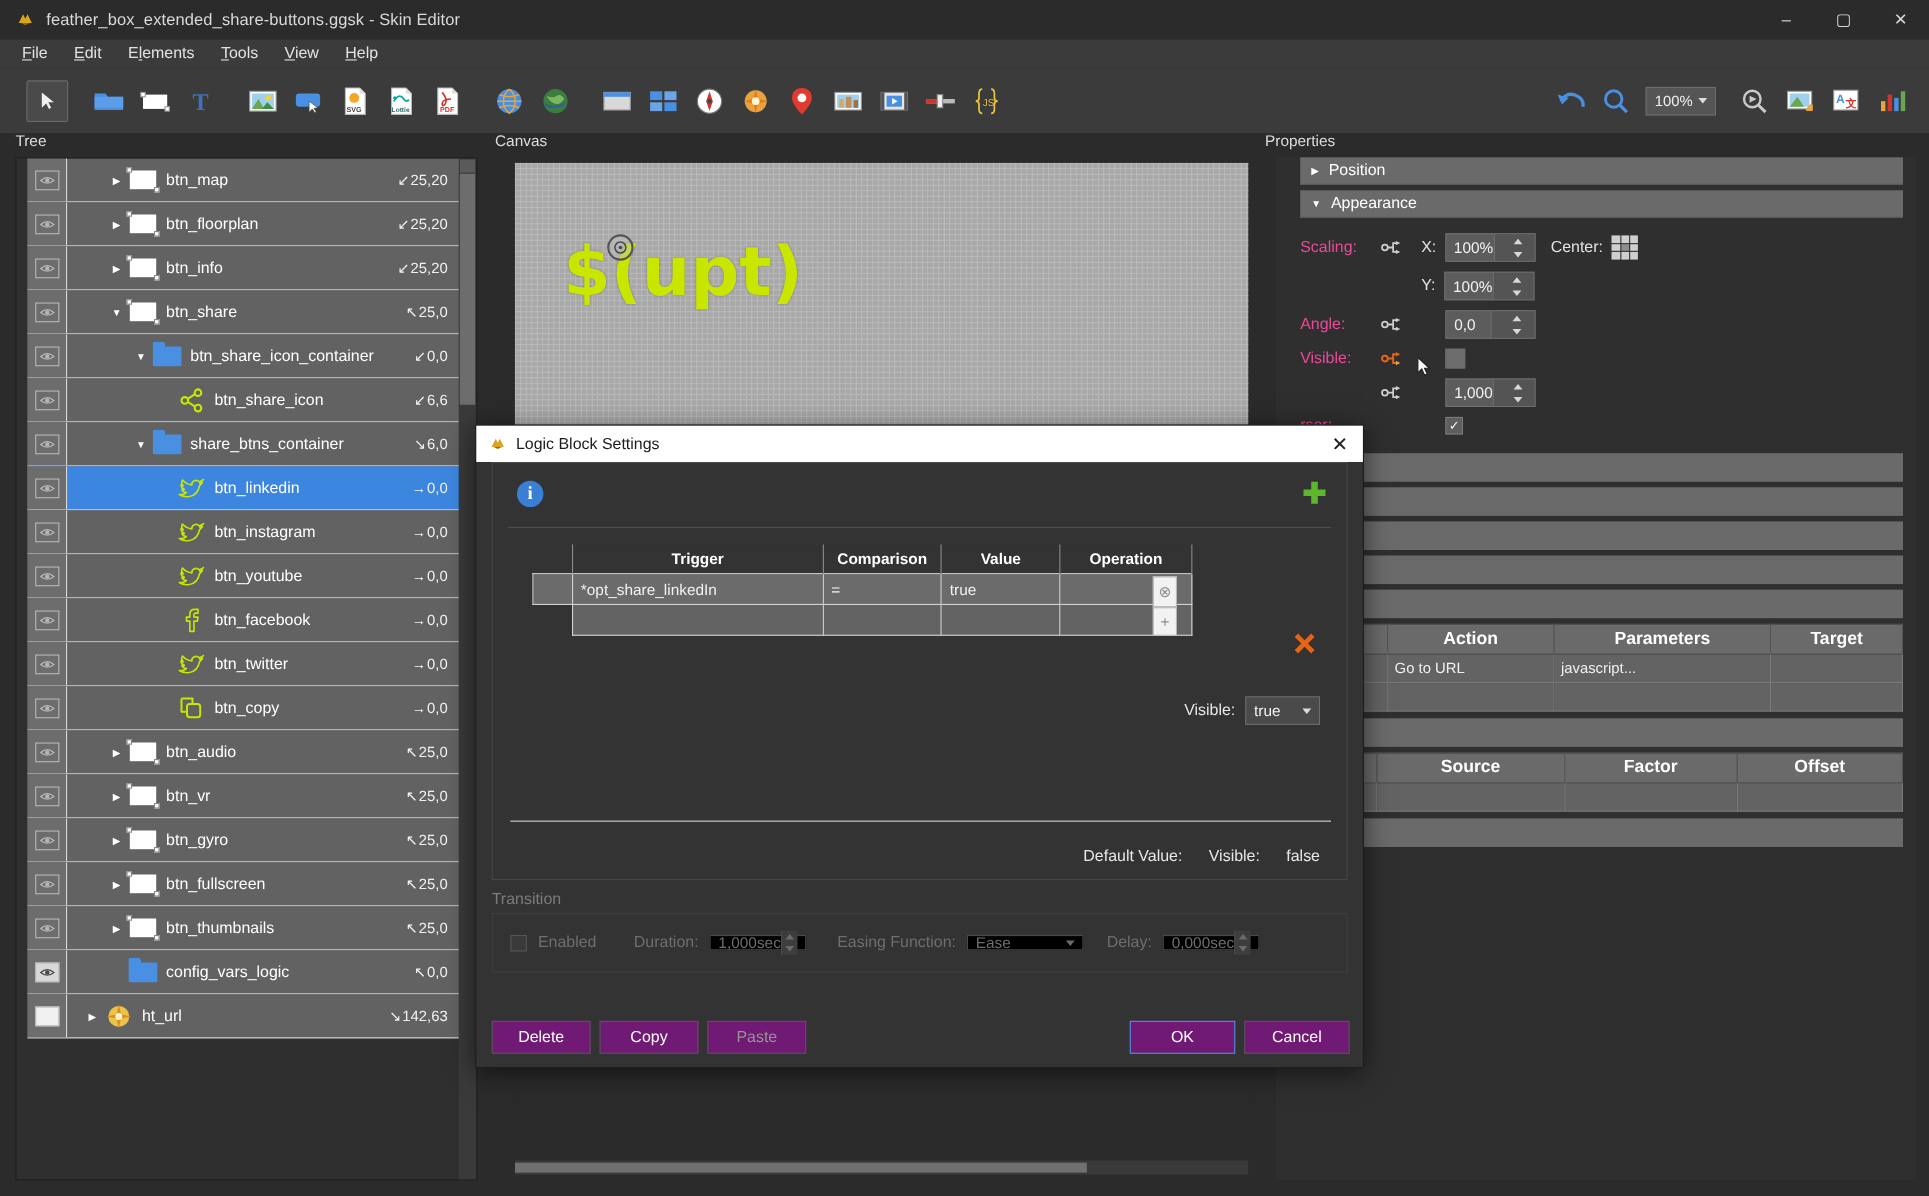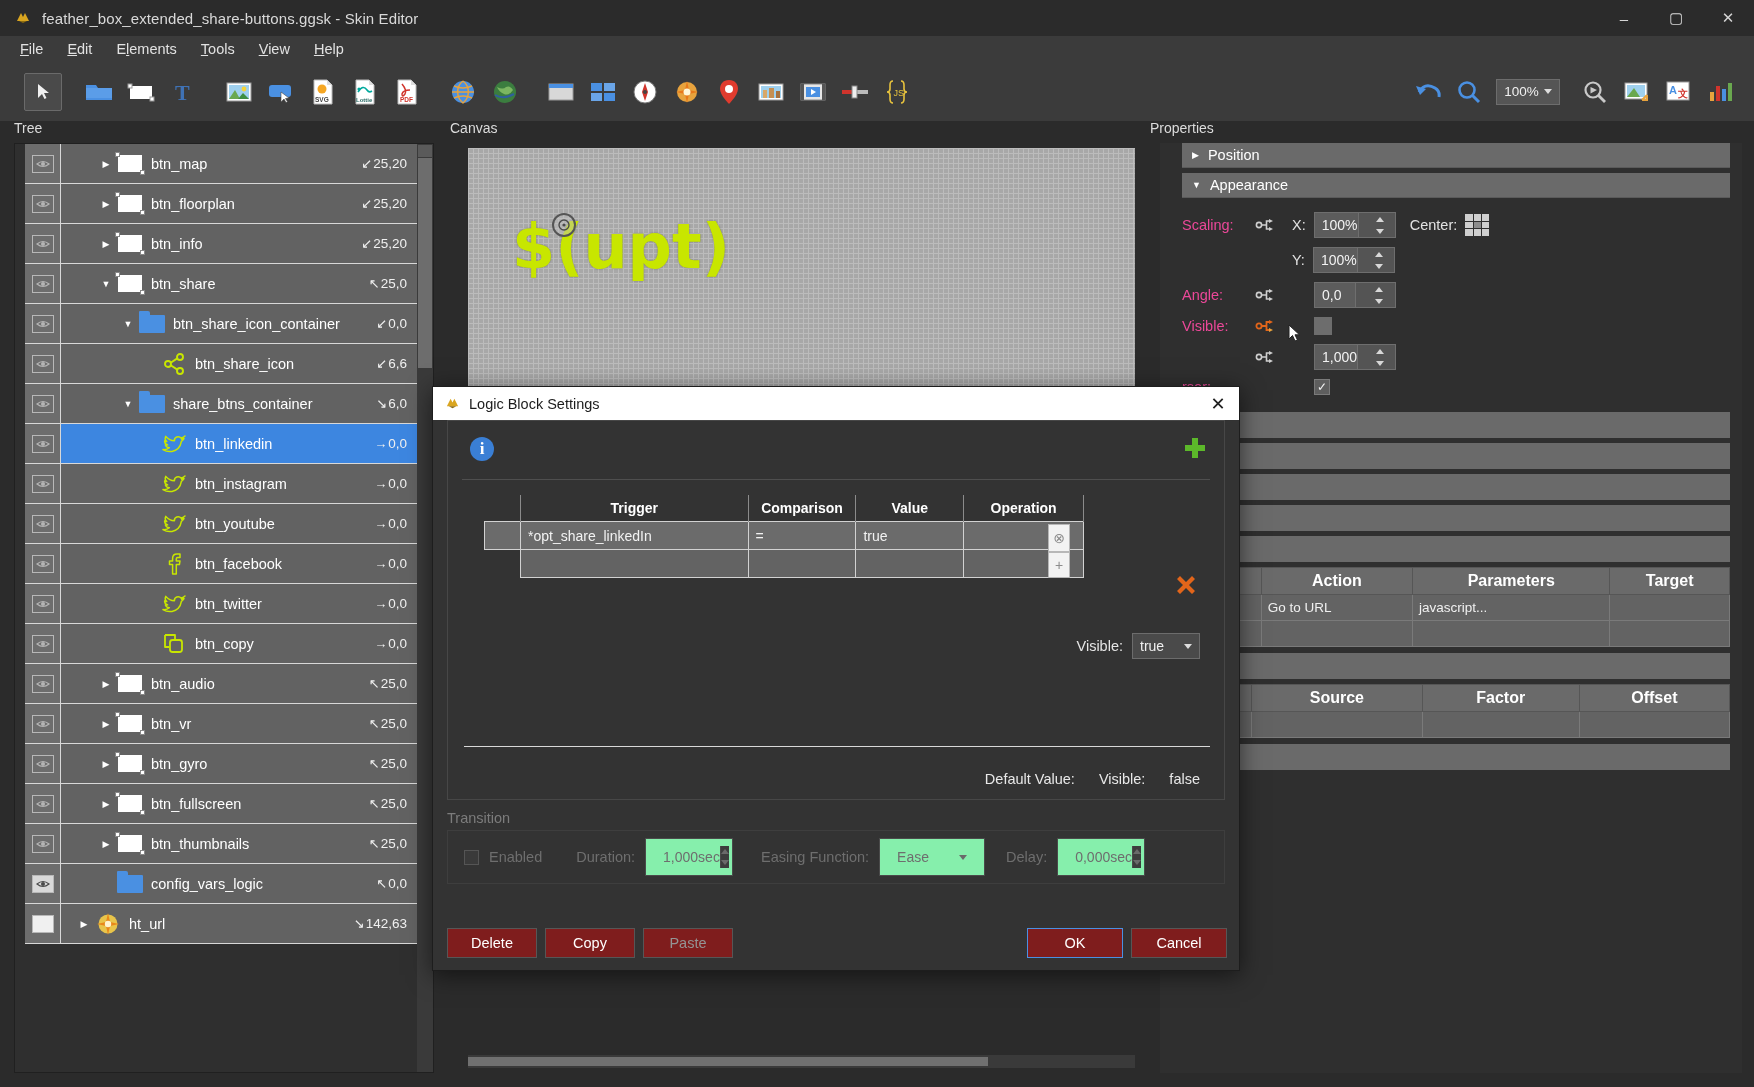--- a/index.html
+++ b/index.html
@@ -218,32 +218,32 @@
     display: flex; align-items: center; padding: 0 7px; font-size: 14px; color: #f0f0f0; }
   .sel-box .caret-d { margin-left: auto; }
   .lb-footline { position: absolute; left: 16px; right: 14px; bottom: 52px; height: 1px; background: #d8d8d8; }
   .lb-default { position: absolute; right: 24px; bottom: 12px; display: flex; gap: 24px;
     font-size: 14.5px; color: #e8e8e8; }
   .trans-label { padding: 10px 0 4px 14px; font-size: 14.5px; color: #7c7c7c; }
   .trans-box { margin: 0 14px; border: 1px solid #3e3e3e; height: 54px;
     display: flex; align-items: center; padding: 0 16px; gap: 10px; color: #6e6e6e;
     font-size: 14.5px; }
   .chk-dis { width: 15px; height: 15px; background: #3a3a3a; border: 1px solid #555; }
-  .fld-dis { height: 38px; background: #86efac; border: 1px solid #4a4a4a; color: #6e6e6e;
-    display: flex; align-items: center; padding: 0 17px; font-size: 14px; }
+  .fld-dis { height: 14px; background: #000000; border: 1px solid #4a4a4a; color: #6e6e6e;
+    display: flex; align-items: center; padding: 0 7px; font-size: 14px; }
   .fld-dis .arrows { margin-left: auto; width: 15px; height: 22px; background: #3d3d3d;
     border-left: 1px solid #4a4a4a; display:flex; flex-direction:column;
     align-items:center; justify-content:space-around; }
   .fld-dis .arrows i { width:0;height:0;border-left:4px solid transparent;border-right:4px solid transparent; }
   .fld-dis .arrows i.u { border-bottom: 5px solid #6a6a6a; }
   .fld-dis .arrows i.d { border-top: 5px solid #6a6a6a; }
   .modal-btns { position: absolute; left: 0; bottom: 12px; width: 808px;
     display: flex; align-items: center; padding: 0 14px; }
   .btn {
-    height: 30px; min-width: 90px; padding: 0 18px; background: #7f1d1d;
+    height: 30px; min-width: 90px; padding: 0 18px; background: #701a75;
     border: 1px solid #565656; color: #fff; font-size: 14.5px;
     display: flex; align-items: center; justify-content: center;
   }
   .btn.dis { color: #949494; }
   .btn.ok { border: 1px solid #4a90e2; }
   .gap8 { width: 8px; }
 
   svg { display: block; }
 </style>
 </head>

